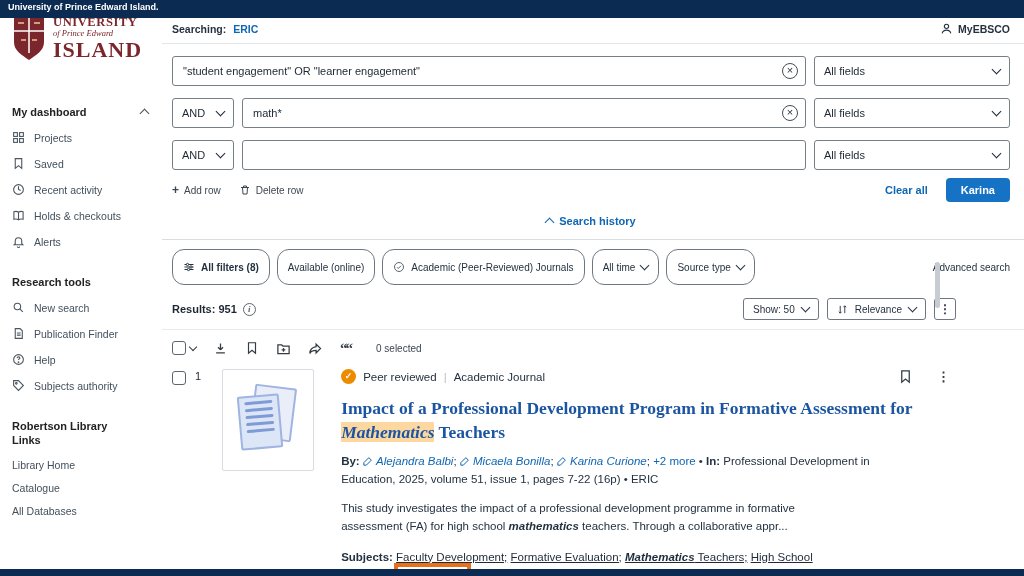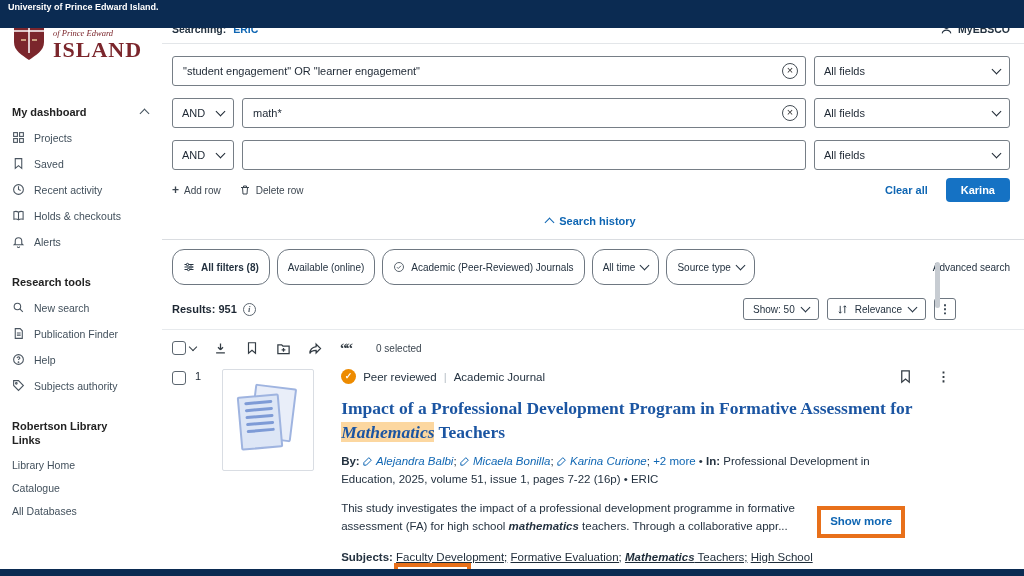--- a/index.html
+++ b/index.html
@@ -1,21 +1,21 @@
 <!DOCTYPE html>
 <html><head>
 <meta charset="utf-8">
 <style>
   *{margin:0;padding:0;box-sizing:border-box}
   html,body{width:1024px;height:576px;overflow:hidden;background:#fff;
     font-family:"Liberation Sans",sans-serif;color:#2d3843}
   body{position:relative}
 
   
-  .topbar{position:absolute;top:0;left:0;width:1024px;height:28px;background:#0b2b52;
+  .topbar{position:absolute;top:0;left:0;width:1024px;height:18px;background:#0b2b52;
     color:#fff;font-size:9px;line-height:14px;padding-left:8px;font-weight:bold;z-index:5}
   .bottombar{position:absolute;bottom:0;left:0;width:1024px;height:7px;background:#0b2b52;z-index:5}
 
   
   .sidebar{position:absolute;top:2px;left:0;width:162px;bottom:7px;background:#fff;padding:14px 0 0 12px}
   .logo{display:flex;gap:7px;align-items:flex-start}
   .logo-text{font-family:"Liberation Serif",serif;color:#7b262c;line-height:1.05}
   .logo-l1{font-size:12.5px;font-weight:bold;letter-spacing:.6px}
   .logo-l2{font-size:8.5px;font-style:italic}
   .logo-l3{font-size:22px;font-weight:bold;letter-spacing:1px}
@@ -471,21 +471,20 @@
             </svg></span>
         <span class="author">Karina Curione</span><span>;</span>
         <span class="blue">+2 more</span>
         <span>•</span>
         <b>In:</b>
         <span>Professional Development in Education, 2025, volume 51, issue 1, pages 7-22 (16p) • ERIC</span>
       </div>
 
       <div class="abstract">
         <span>This study investigates the impact of a professional development programme in formative assessment (FA) for high school </span><b><i>mathematics</i></b><span> teachers. Through a collaborative appr...</span>
-        <span class="showmore-box ann blue">Show more</span>
       </div>
 
       <div class="subjects">
         <b>Subjects:</b>
         <span class="subj">Faculty Development;</span>
         <span class="subj">Formative Evaluation;</span>
         <span class="subj"><b><i>Mathematics</i></b><span> Teachers;</span></span>
         <span class="subj">High School Teachers</span>
         <span class="more-box ann blue">+17 more</span>
       </div>

